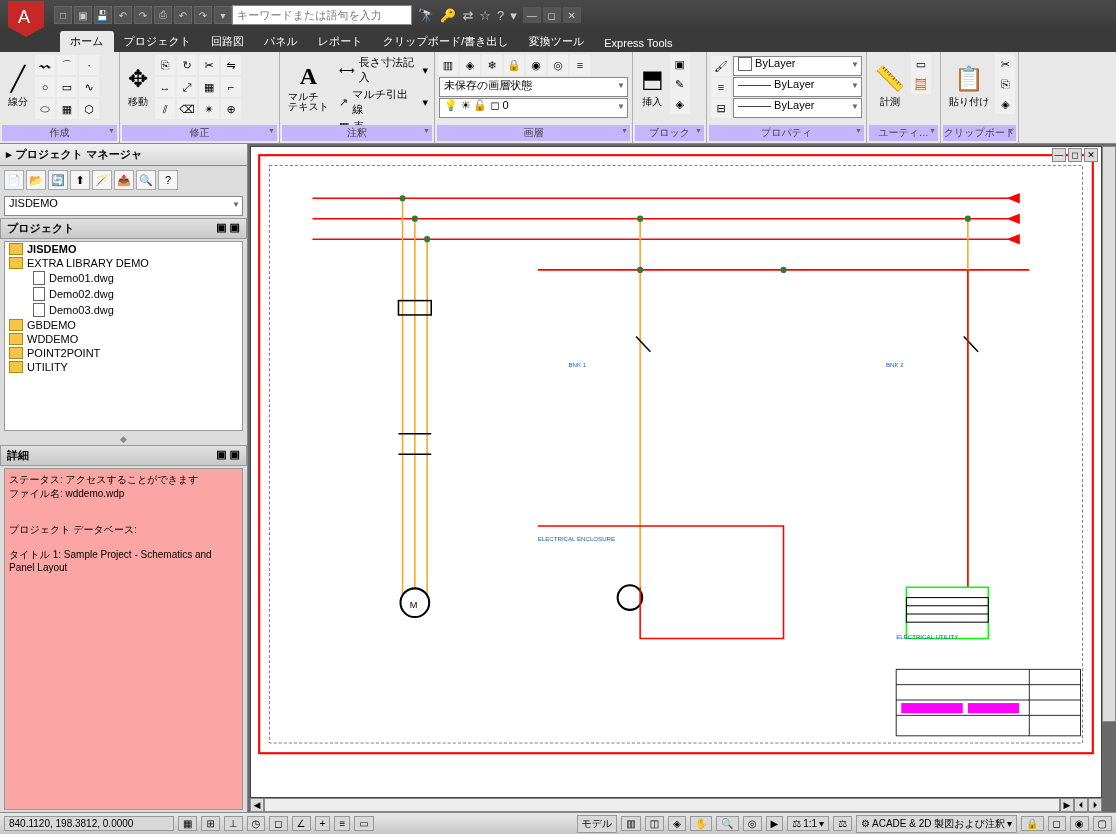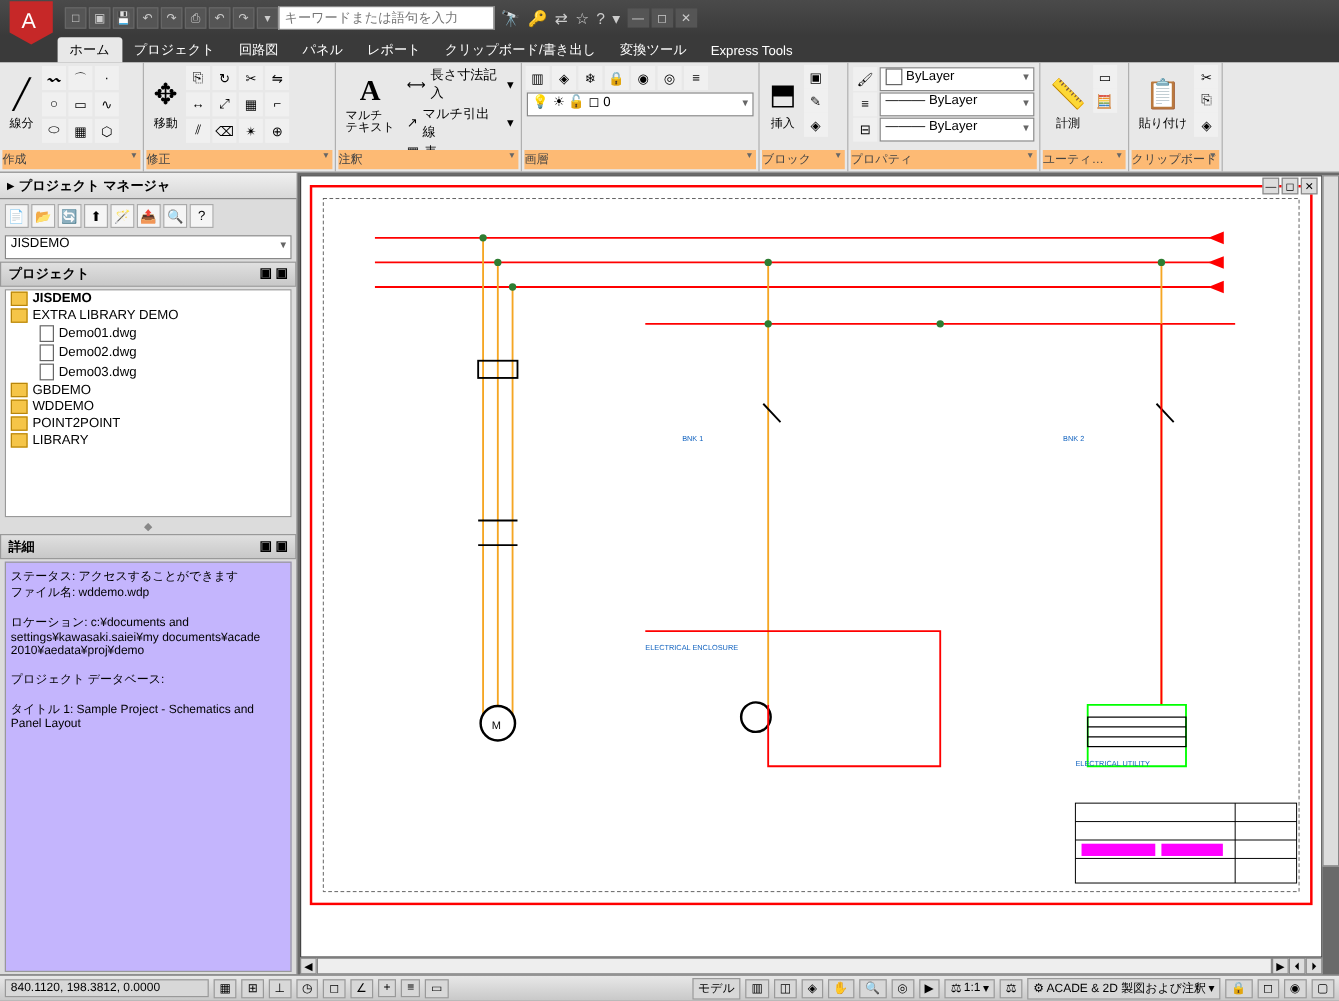--- a/index.html
+++ b/index.html
@@ -11,28 +11,28 @@
 .qat { display: flex; gap: 2px; margin-left: 6px; }
 .qat-btn { width: 18px; height: 18px; background: #555; border: 1px solid #666; display: flex; align-items: center; justify-content: center; color: #ccc; font-size: 10px; }
 .title-center { flex: 1; text-align: center; font-size: 12px; }
 .search-box { width: 180px; height: 20px; background: #fff; border: 1px solid #888; font-size: 11px; color: #999; padding: 0 4px; }
 .title-icons { display: flex; gap: 6px; margin: 0 6px; color: #ccc; }
 .title-icons span { font-size: 13px; }
 .window-controls { display: flex; gap: 2px; margin-right: 4px; }
 .window-controls span { width: 18px; height: 16px; background: #555; display: flex; align-items: center; justify-content: center; font-size: 10px; color: #ccc; }
 
 
-.tabstrip { height: 22px; background: #3a3a3a; display: flex; align-items: flex-end; padding-left: 48px; color: #fff; font-size: 11px; }
+.tabstrip { height: 22px; background: #3a3a3a; display: flex; align-items: flex-end; padding-left: 60px; color: #fff; font-size: 11px; }
 .tab { padding: 3px 10px; cursor: pointer; }
 .tab.active { background: #e8e8e8; color: #000; border-radius: 3px 3px 0 0; }
 
 
 .ribbon { height: 92px; background: #e8e8e8; border-bottom: 1px solid #888; display: flex; }
 .ribbon-panel { border-right: 1px solid #b0b0b0; display: flex; flex-direction: column; padding: 2px; position: relative; }
-.panel-label { font-size: 10px; text-align: left; color: #444; background: #fdba74; padding: 1px 0; margin-top: auto; position: relative; }
+.panel-label { font-size: 10px; text-align: center; color: #444; background: #c4b5fd; padding: 1px 0; margin-top: auto; position: relative; }
 .panel-label::after { content: "▼"; font-size: 7px; color: #666; position: absolute; right: 2px; top: 2px; }
 .ribbon-row { display: flex; gap: 2px; padding: 1px; }
 .rbtn { width: 20px; height: 20px; border: 1px solid transparent; display: flex; align-items: center; justify-content: center; font-size: 11px; background: #f0f0f0; }
 .big-btn { display: flex; flex-direction: column; align-items: center; justify-content: center; padding: 4px 6px; font-size: 10px; }
 .big-btn .icon { font-size: 24px; margin-bottom: 2px; }
 .text-btn { display: flex; align-items: center; font-size: 11px; padding: 1px 4px; gap: 4px; }
 .dropdown { height: 20px; border: 1px solid #888; background: #fff; font-size: 11px; padding: 0 16px 0 4px; position: relative; }
 .dropdown::after { content: "▼"; position: absolute; right: 2px; top: 3px; font-size: 8px; color: #666; }
 
 
@@ -41,21 +41,21 @@
 .side-title { background: linear-gradient(#f0f0f0,#d8d8d8); border-bottom: 1px solid #888; padding: 3px 6px; font-size: 11px; font-weight: bold; display: flex; align-items: center; }
 .side-toolbar { display: flex; gap: 2px; padding: 4px; flex-wrap: wrap; }
 .side-toolbar .tb { width: 20px; height: 20px; border: 1px solid #aaa; background: #f5f5f5; display:flex; align-items:center; justify-content:center; font-size:11px; }
 .proj-combo { margin: 2px 4px; }
 .section-hdr { background: linear-gradient(#e0e0e0,#c8c8c8); border: 1px solid #999; padding: 2px 6px; font-size: 11px; font-weight: bold; display:flex; }
 .tree { background: #fff; border: 1px solid #999; margin: 2px 4px; font-size: 11px; height: 190px; overflow: auto; }
 .tree-item { padding: 1px 4px; display: flex; align-items: center; gap: 4px; }
 .tree-item.child { padding-left: 28px; }
 .folder-icon { width: 14px; height: 12px; background: #f5c548; border: 1px solid #b8860b; }
 .file-icon { width: 12px; height: 14px; background: #fff; border: 1px solid #666; position:relative; }
-.details { background: #c4b5fd; border: 1px solid #999; margin: 2px 4px; padding: 4px; font-size: 10px; flex:1; overflow:auto; }
+.details { background: #fca5a5; border: 1px solid #999; margin: 2px 4px; padding: 4px; font-size: 10px; flex:1; overflow:auto; }
 .grip { text-align:center; font-size:9px; color:#888; padding:1px; }
 
 
 .canvas-wrap { flex: 1; display: flex; flex-direction: column; background: #6a6a6a; position: relative; }
 .canvas { flex: 1; background: #fff; margin: 2px 14px 0 2px; position: relative; overflow: hidden; border: 1px solid #444; }
 .canvas-controls { position:absolute; top:4px; right:18px; display:flex; gap:2px; z-index:5;}
 .canvas-controls span{ width:14px; height:14px; background:#ddd; border:1px solid #888; font-size:9px; display:flex;align-items:center;justify-content:center;}
 .vscroll { position: absolute; right: 0; top: 2px; bottom: 90px; width: 14px; background: #ddd; border:1px solid #888;}
 .hscroll-row { height:14px; display:flex; margin: 0 14px 0 2px;}
 .hscroll-row .sbtn{ width:14px;background:#ddd;border:1px solid #888;font-size:9px;display:flex;align-items:center;justify-content:center;}
@@ -206,20 +206,21 @@
     <div style="height:66px">
       <div class="ribbon-row">
         <div class="rbtn">▥</div>
           <div class="rbtn">◈</div>
           <div class="rbtn">❄</div>
           <div class="rbtn">🔒</div>
           <div class="rbtn">◉</div>
           <div class="rbtn">◎</div>
           <div class="rbtn">≡</div>
       </div>
+      <div class="dropdown" style="margin:1px 2px">未保存の画層状態</div>
       <div class="dropdown" style="margin:1px 2px">💡 ☀ 🔓 ◻ 0</div>
     </div>
     <div class="panel-label">画層</div>
   </div>
   <div class="ribbon-panel" style="width:74px">
     <div style="display:flex;height:66px">
       <div class="big-btn">
           <span class="icon">⬒</span>
           <span>挿入</span>
         </div>
@@ -326,33 +327,32 @@
       <div class="tree-item">
           <span class="folder-icon"></span>
           <span>WDDEMO</span>
         </div>
       <div class="tree-item">
           <span class="folder-icon"></span>
           <span>POINT2POINT</span>
         </div>
       <div class="tree-item">
           <span class="folder-icon"></span>
-          <span>LIBRARY</span>
+          <span>UTILITY</span>
         </div>
     </div>
     <div class="grip">◆</div>
     <div class="section-hdr">
         <span>詳細</span>
         <span style="margin-left:auto">▣ ▣</span>
       </div>
     <div class="details">
       <div>ステータス: アクセスすることができます</div>
       <div>ファイル名: wddemo.wdp</div>
       <br>
-      <div>ロケーション: c:¥documents and settings¥kawasaki.saiei¥my documents¥acade 2010¥aedata¥proj¥demo</div>
       <br>
       <div>プロジェクト データベース:</div>
       <br>
       <div>タイトル 1: Sample Project - Schematics and Panel Layout</div>
     </div>
   </div>
 
   <div class="canvas-wrap">
     <div class="canvas-controls">
       <span>—</span>

